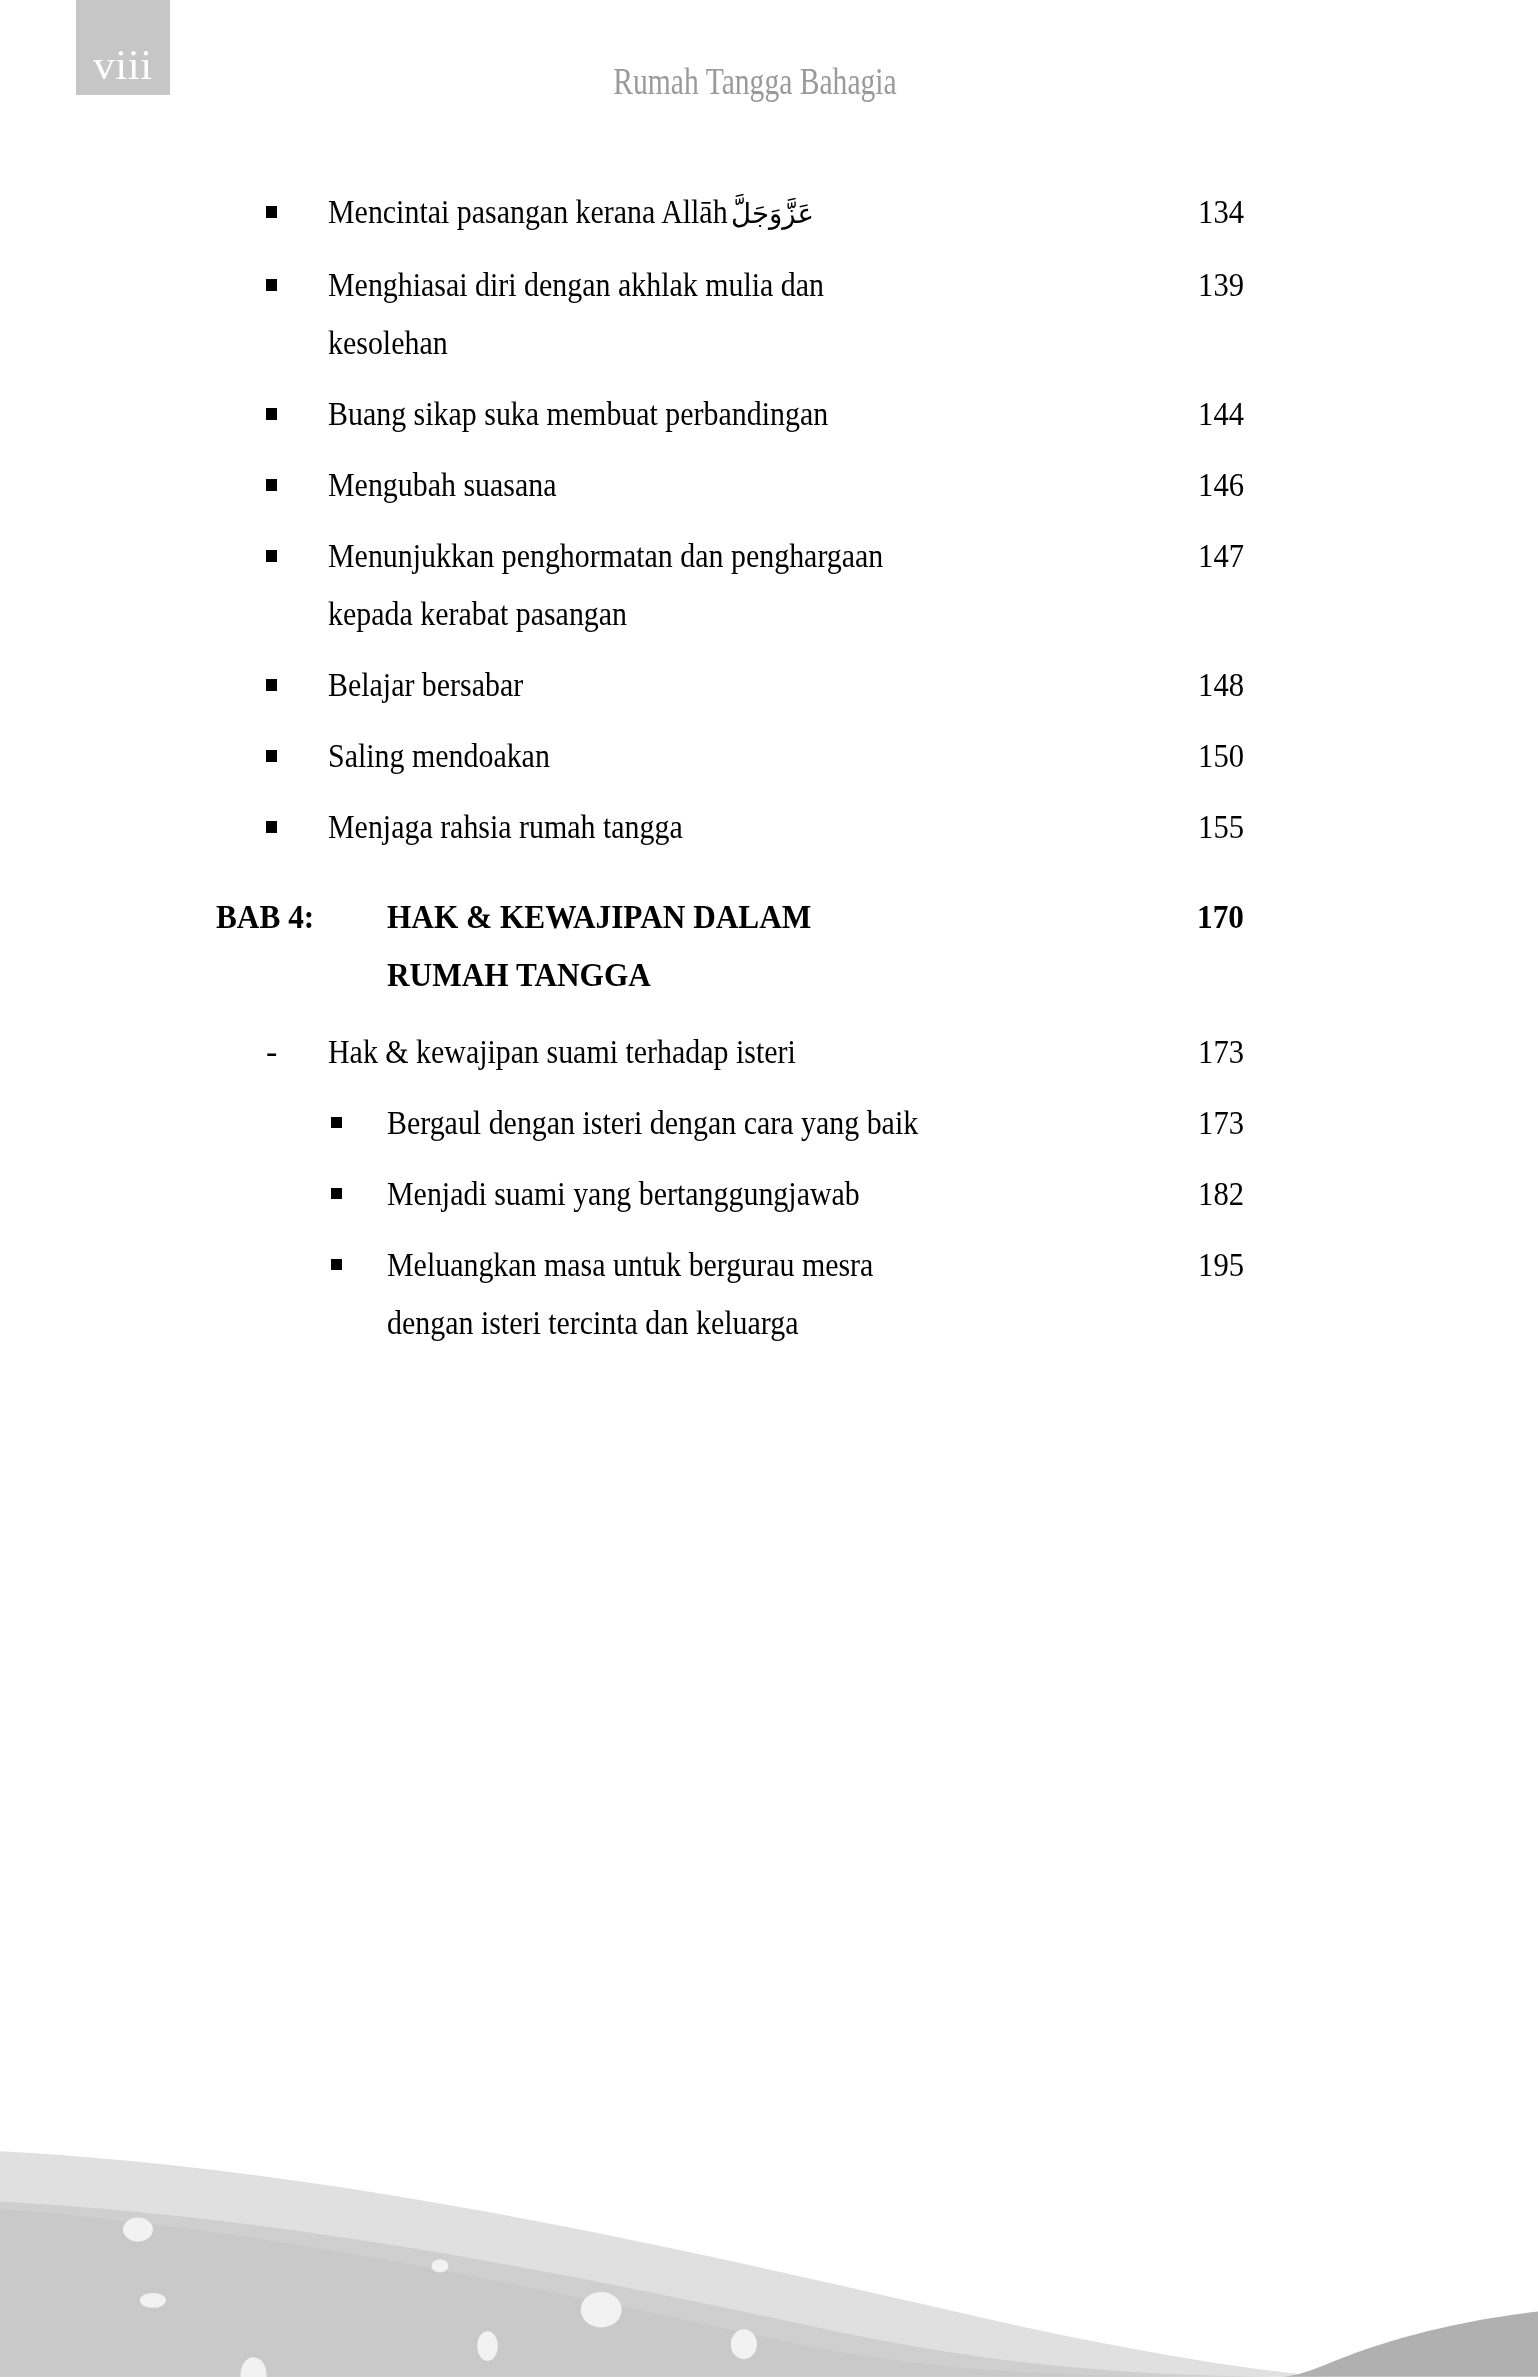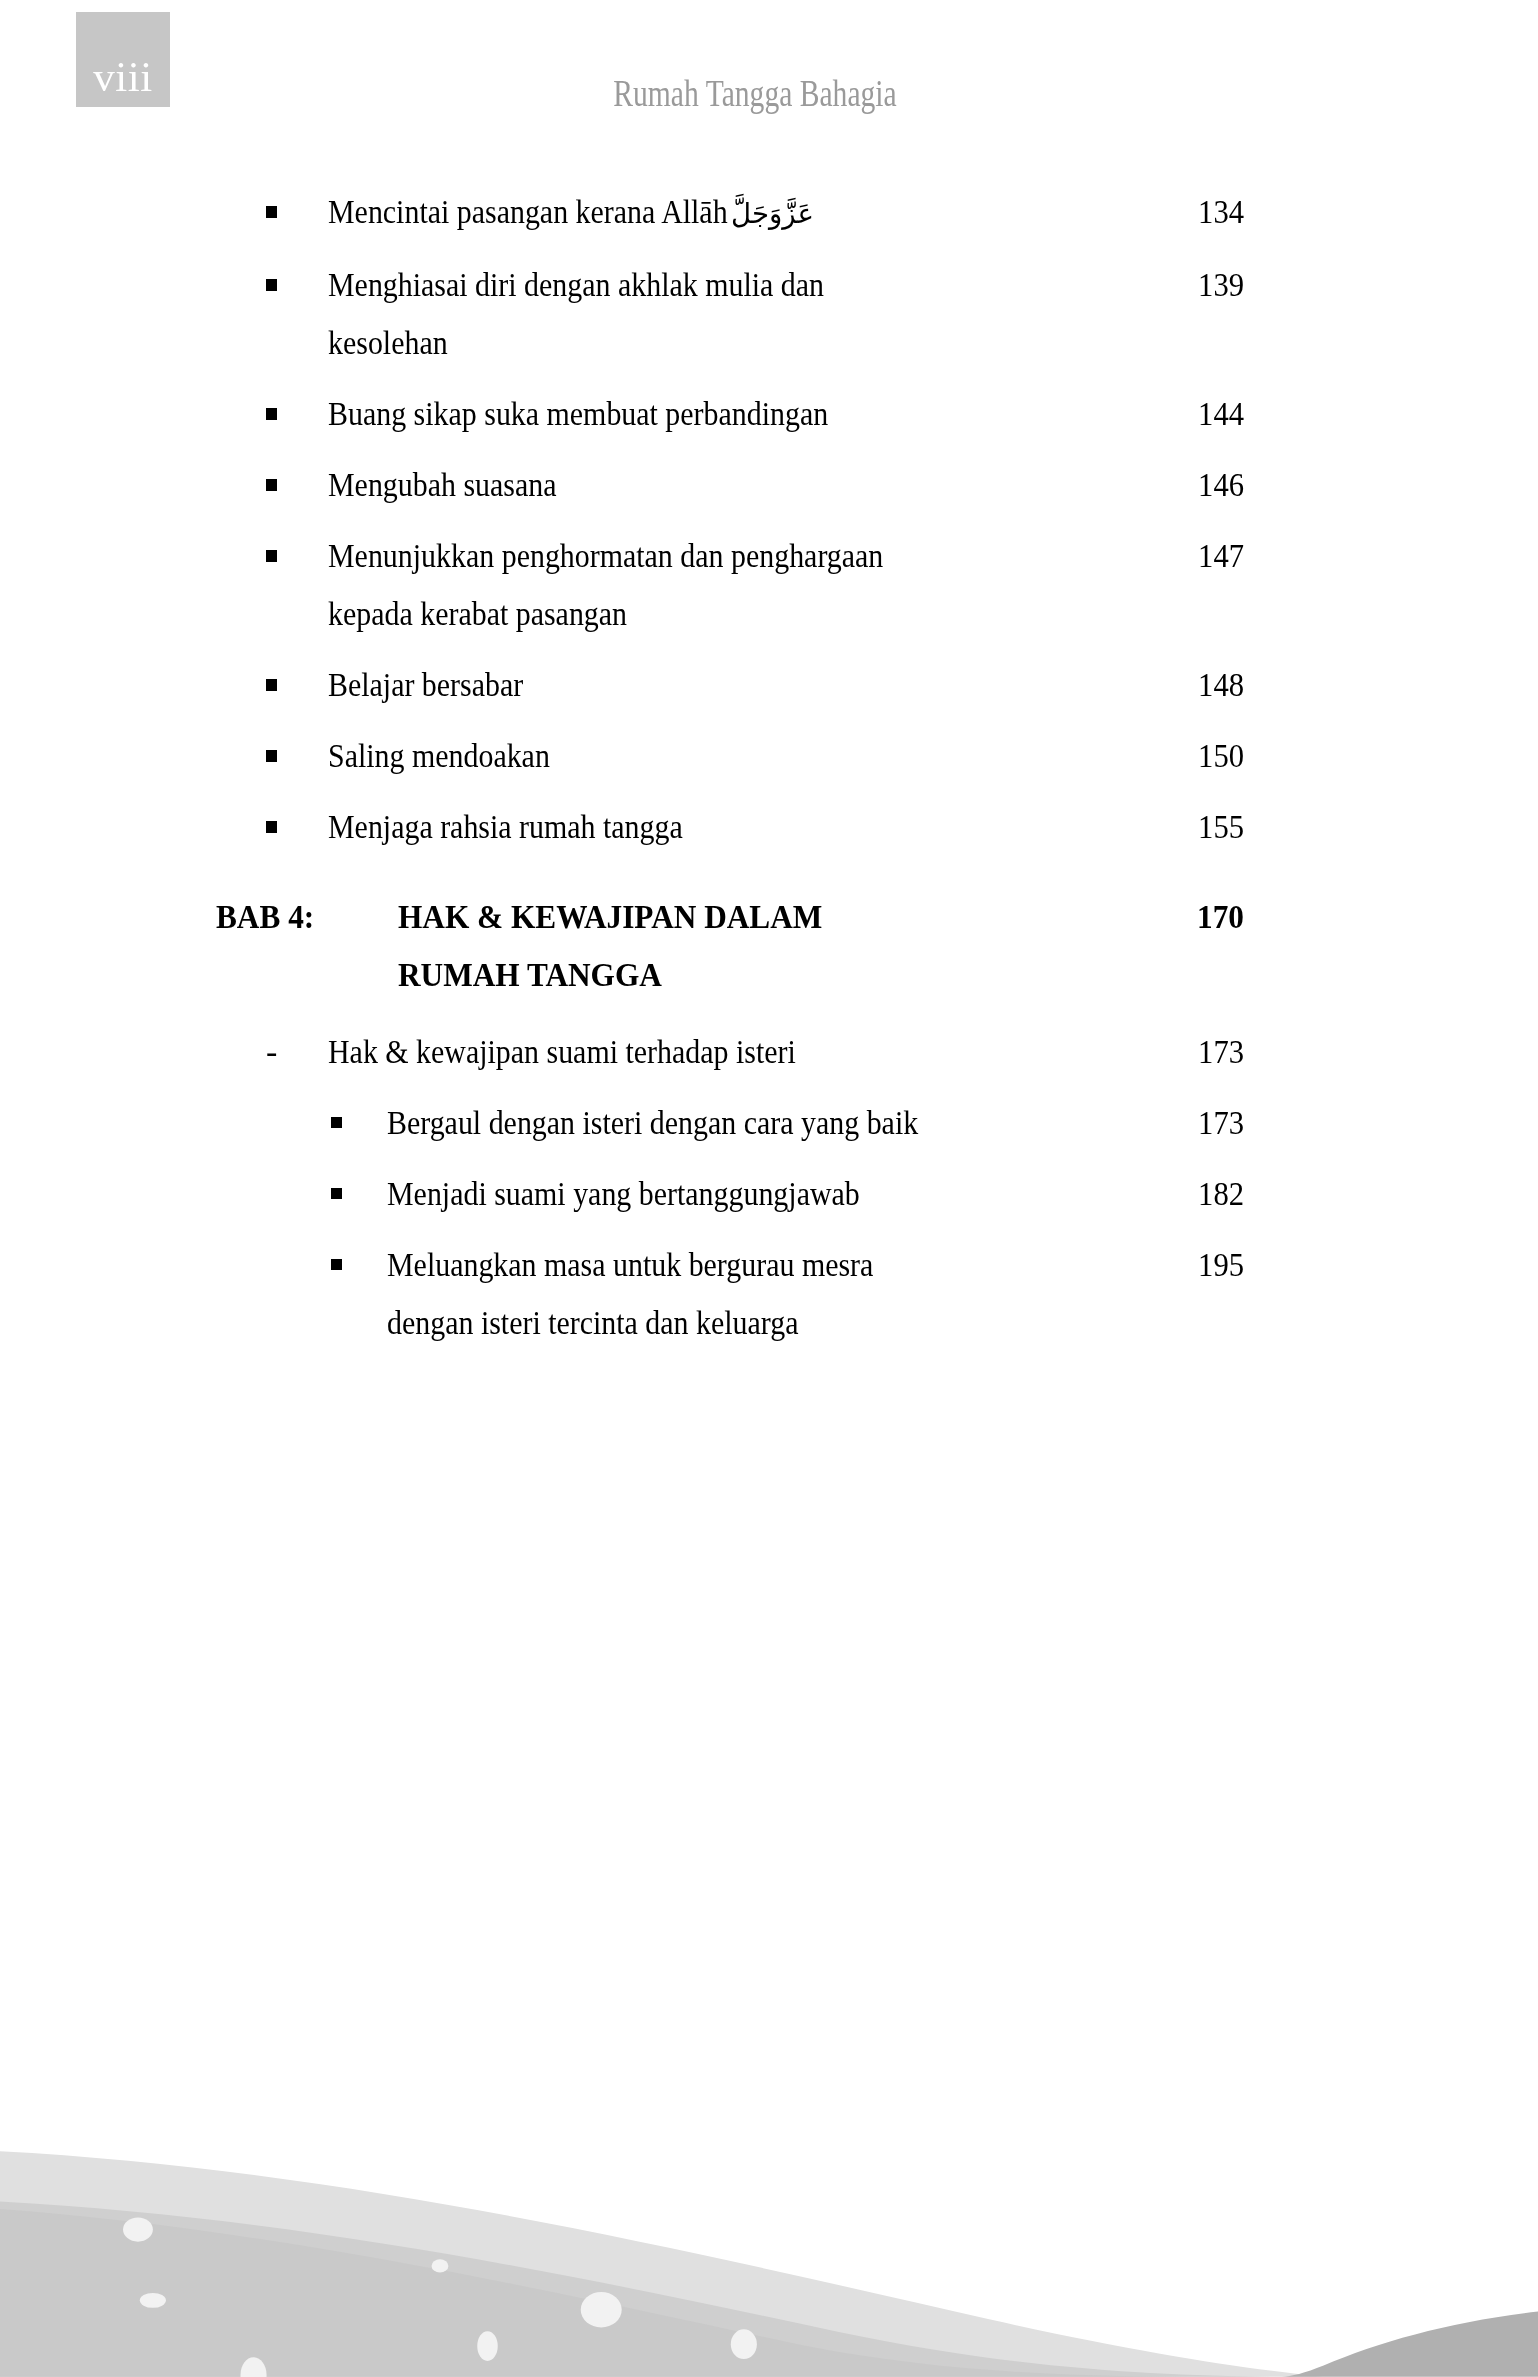--- a/index.html
+++ b/index.html
@@ -11,21 +11,21 @@
     width: 1538px;
     height: 2377px;
     position: relative;
     overflow: hidden;
     font-family: "Liberation Serif", "DejaVu Serif", serif;
   }
 
   
   .page-header {
     position: absolute;
-    top: 12px;
+    top: 0;
     left: 0;
     width: 1538px;
     height: 131px;
   }
   .folio-box {
     position: absolute;
     left: 76px;
     top: 0;
     width: 94px;
     height: 95px;
@@ -131,21 +131,20 @@
   .lvl2 .entry-text { max-width: 653px; }
   .lvl2 .page-num   { position: absolute; right: 294px; top: 0; width: 103px; }
 
   
   .chapter {
     position: relative;
     display: flex;
     align-items: flex-start;
     margin-top: 32px;
     margin-bottom: 18.6px;
-    gap: 11px;
   }
   .chapter-label {
     flex: 0 0 auto;
     width: 171px;
     margin-left: 216px;
     font-size: 34px;
     line-height: 58px;
     font-weight: bold;
     transform: scaleX(0.92);
     transform-origin: left top;

